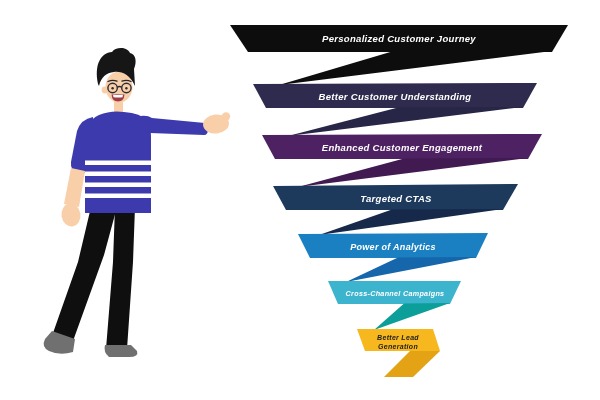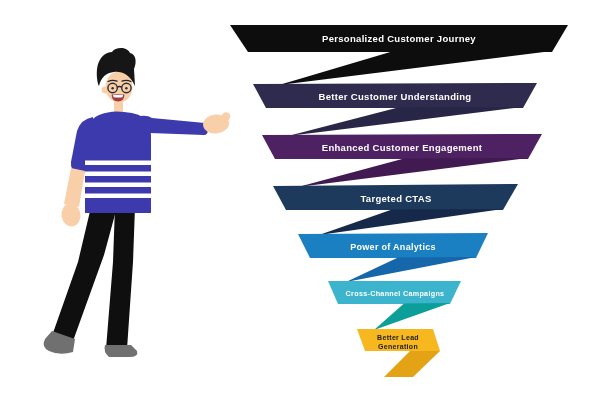--- a/index.html
+++ b/index.html
@@ -2,20 +2,21 @@
 <html><head>
 <meta charset="utf-8">
 <style>
   html,body{margin:0;padding:0;background:#ffffff;}
   .stage{
     position:relative;
     width:600px;height:400px;
     background:#ffffff;
     overflow:hidden;
     font-family:"Liberation Sans",sans-serif;
+    font-style:italic;
   }
   .stage svg{display:block;}
   .funnel-label{
     font-family:"Liberation Sans",sans-serif;
     font-weight:700;
     letter-spacing:0.3px;
   }
 </style>
 </head>
 <body>

